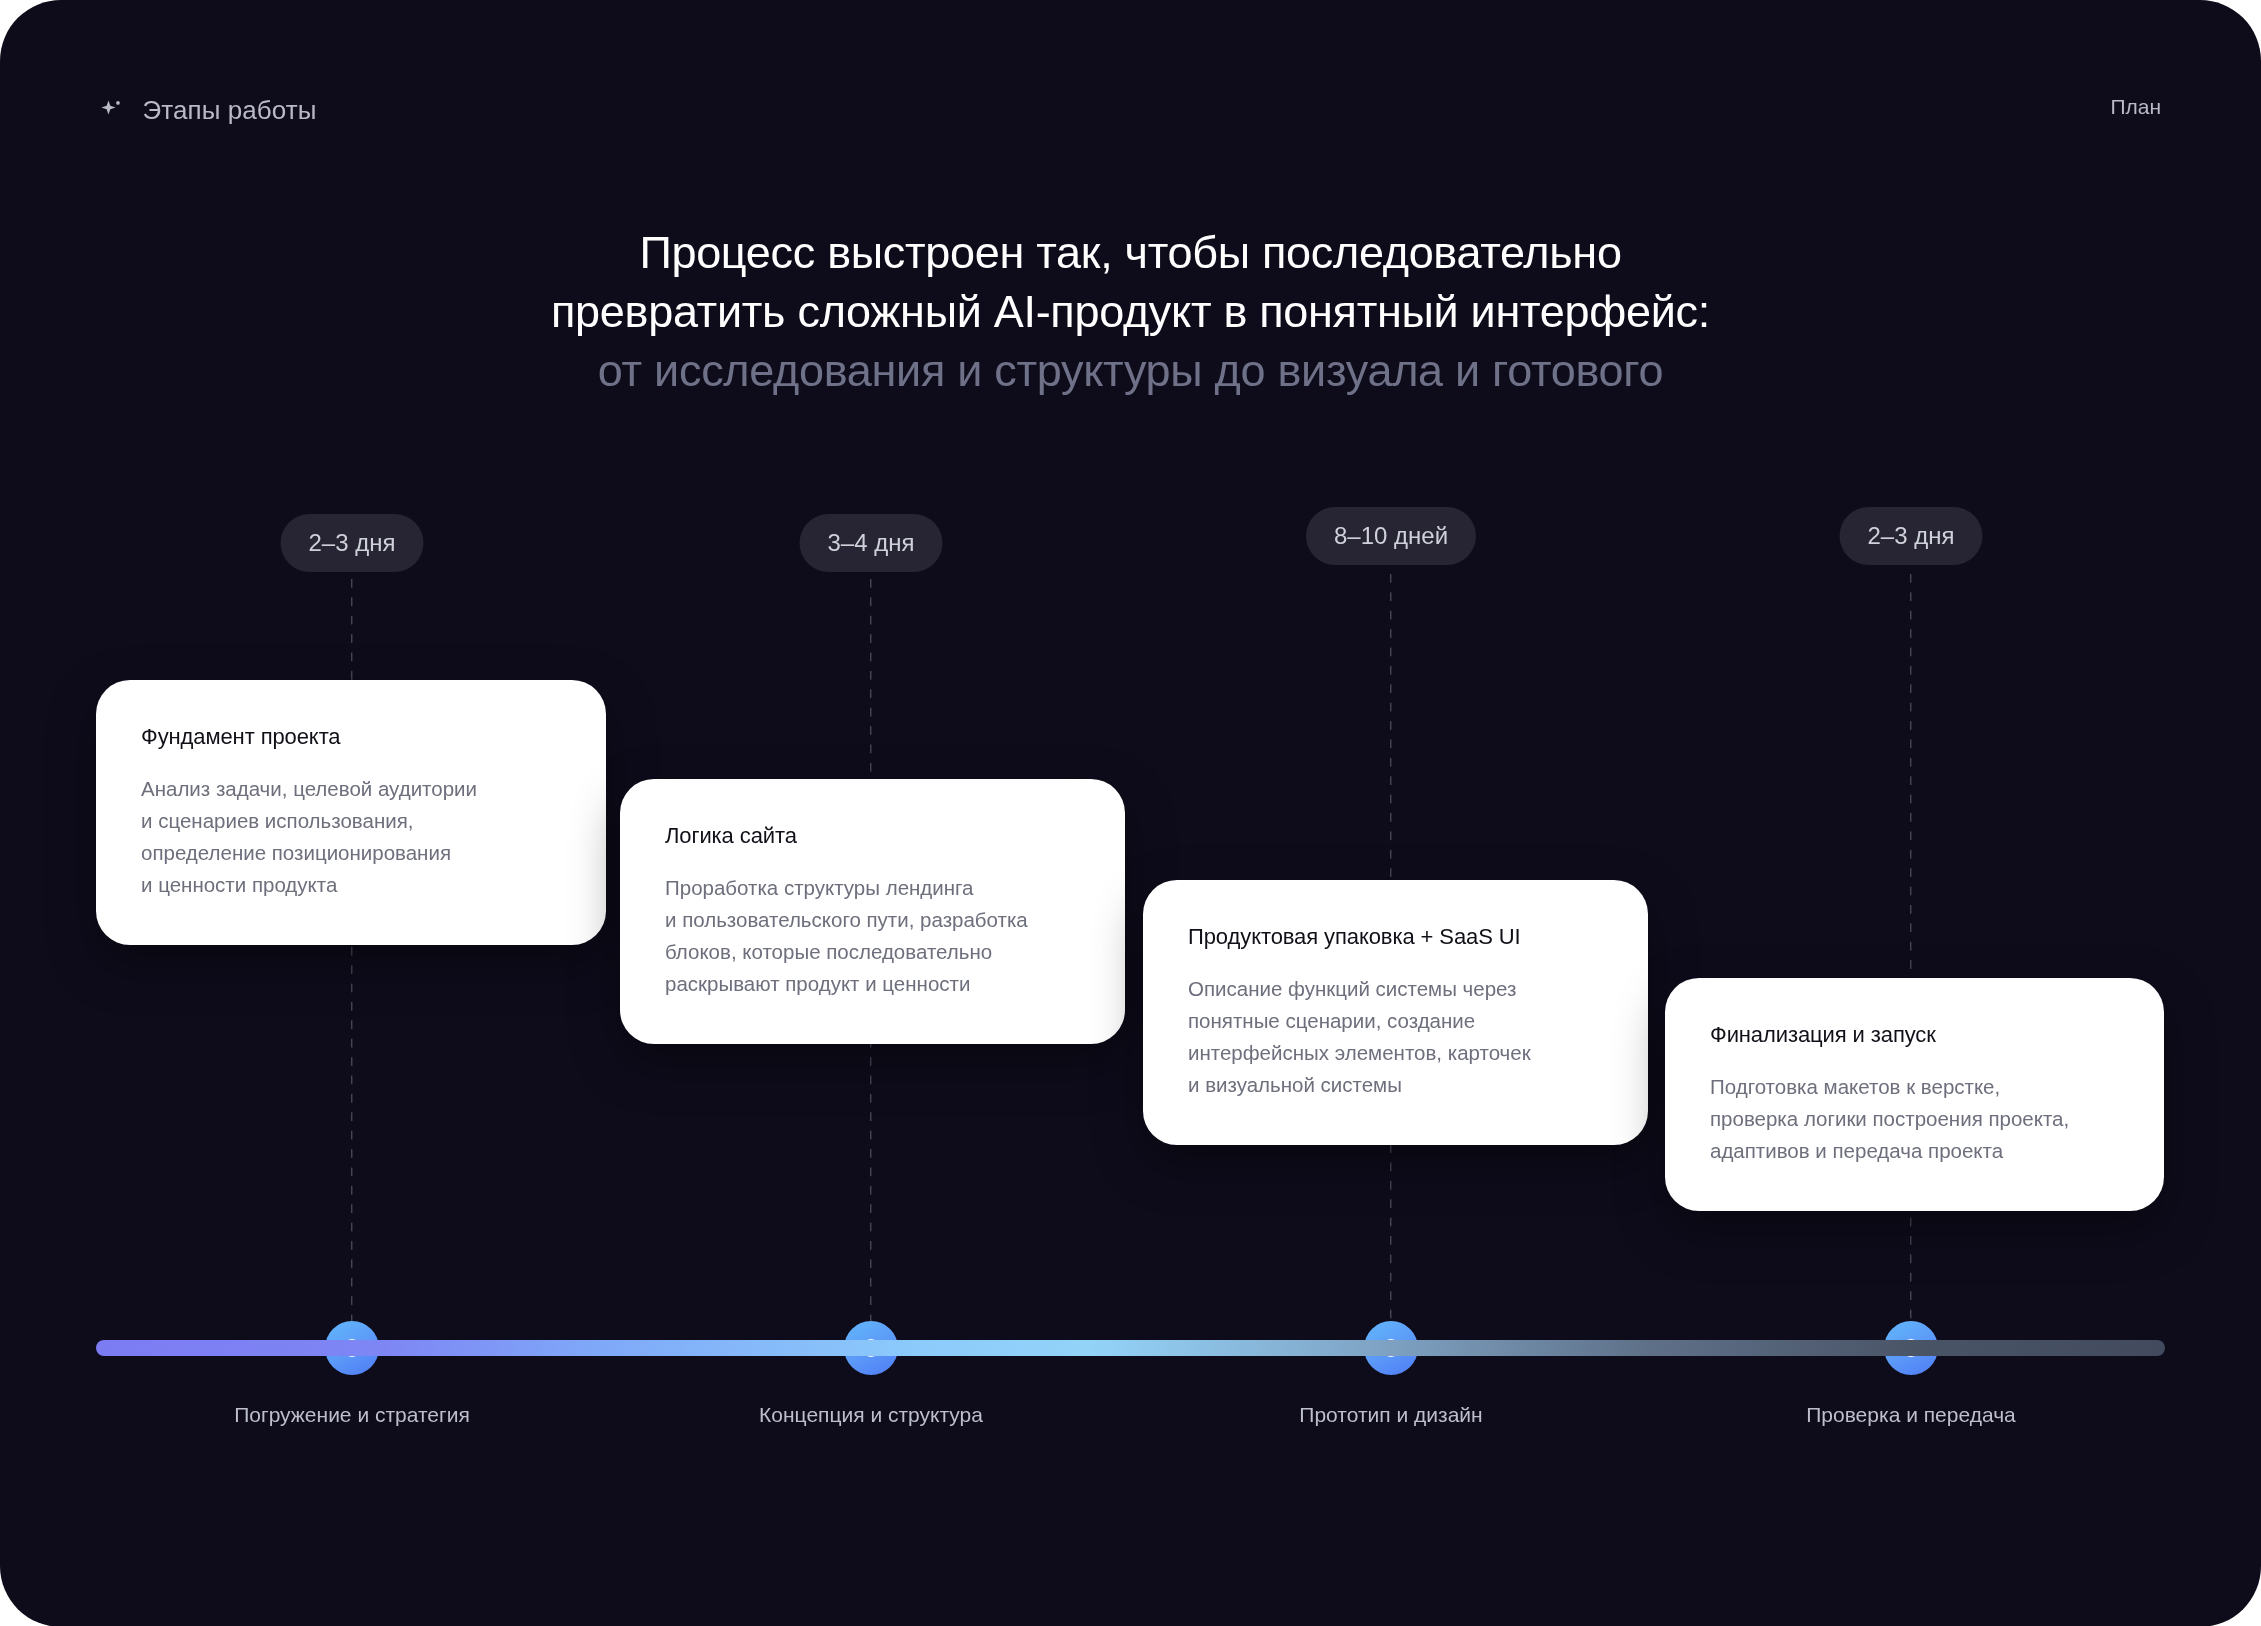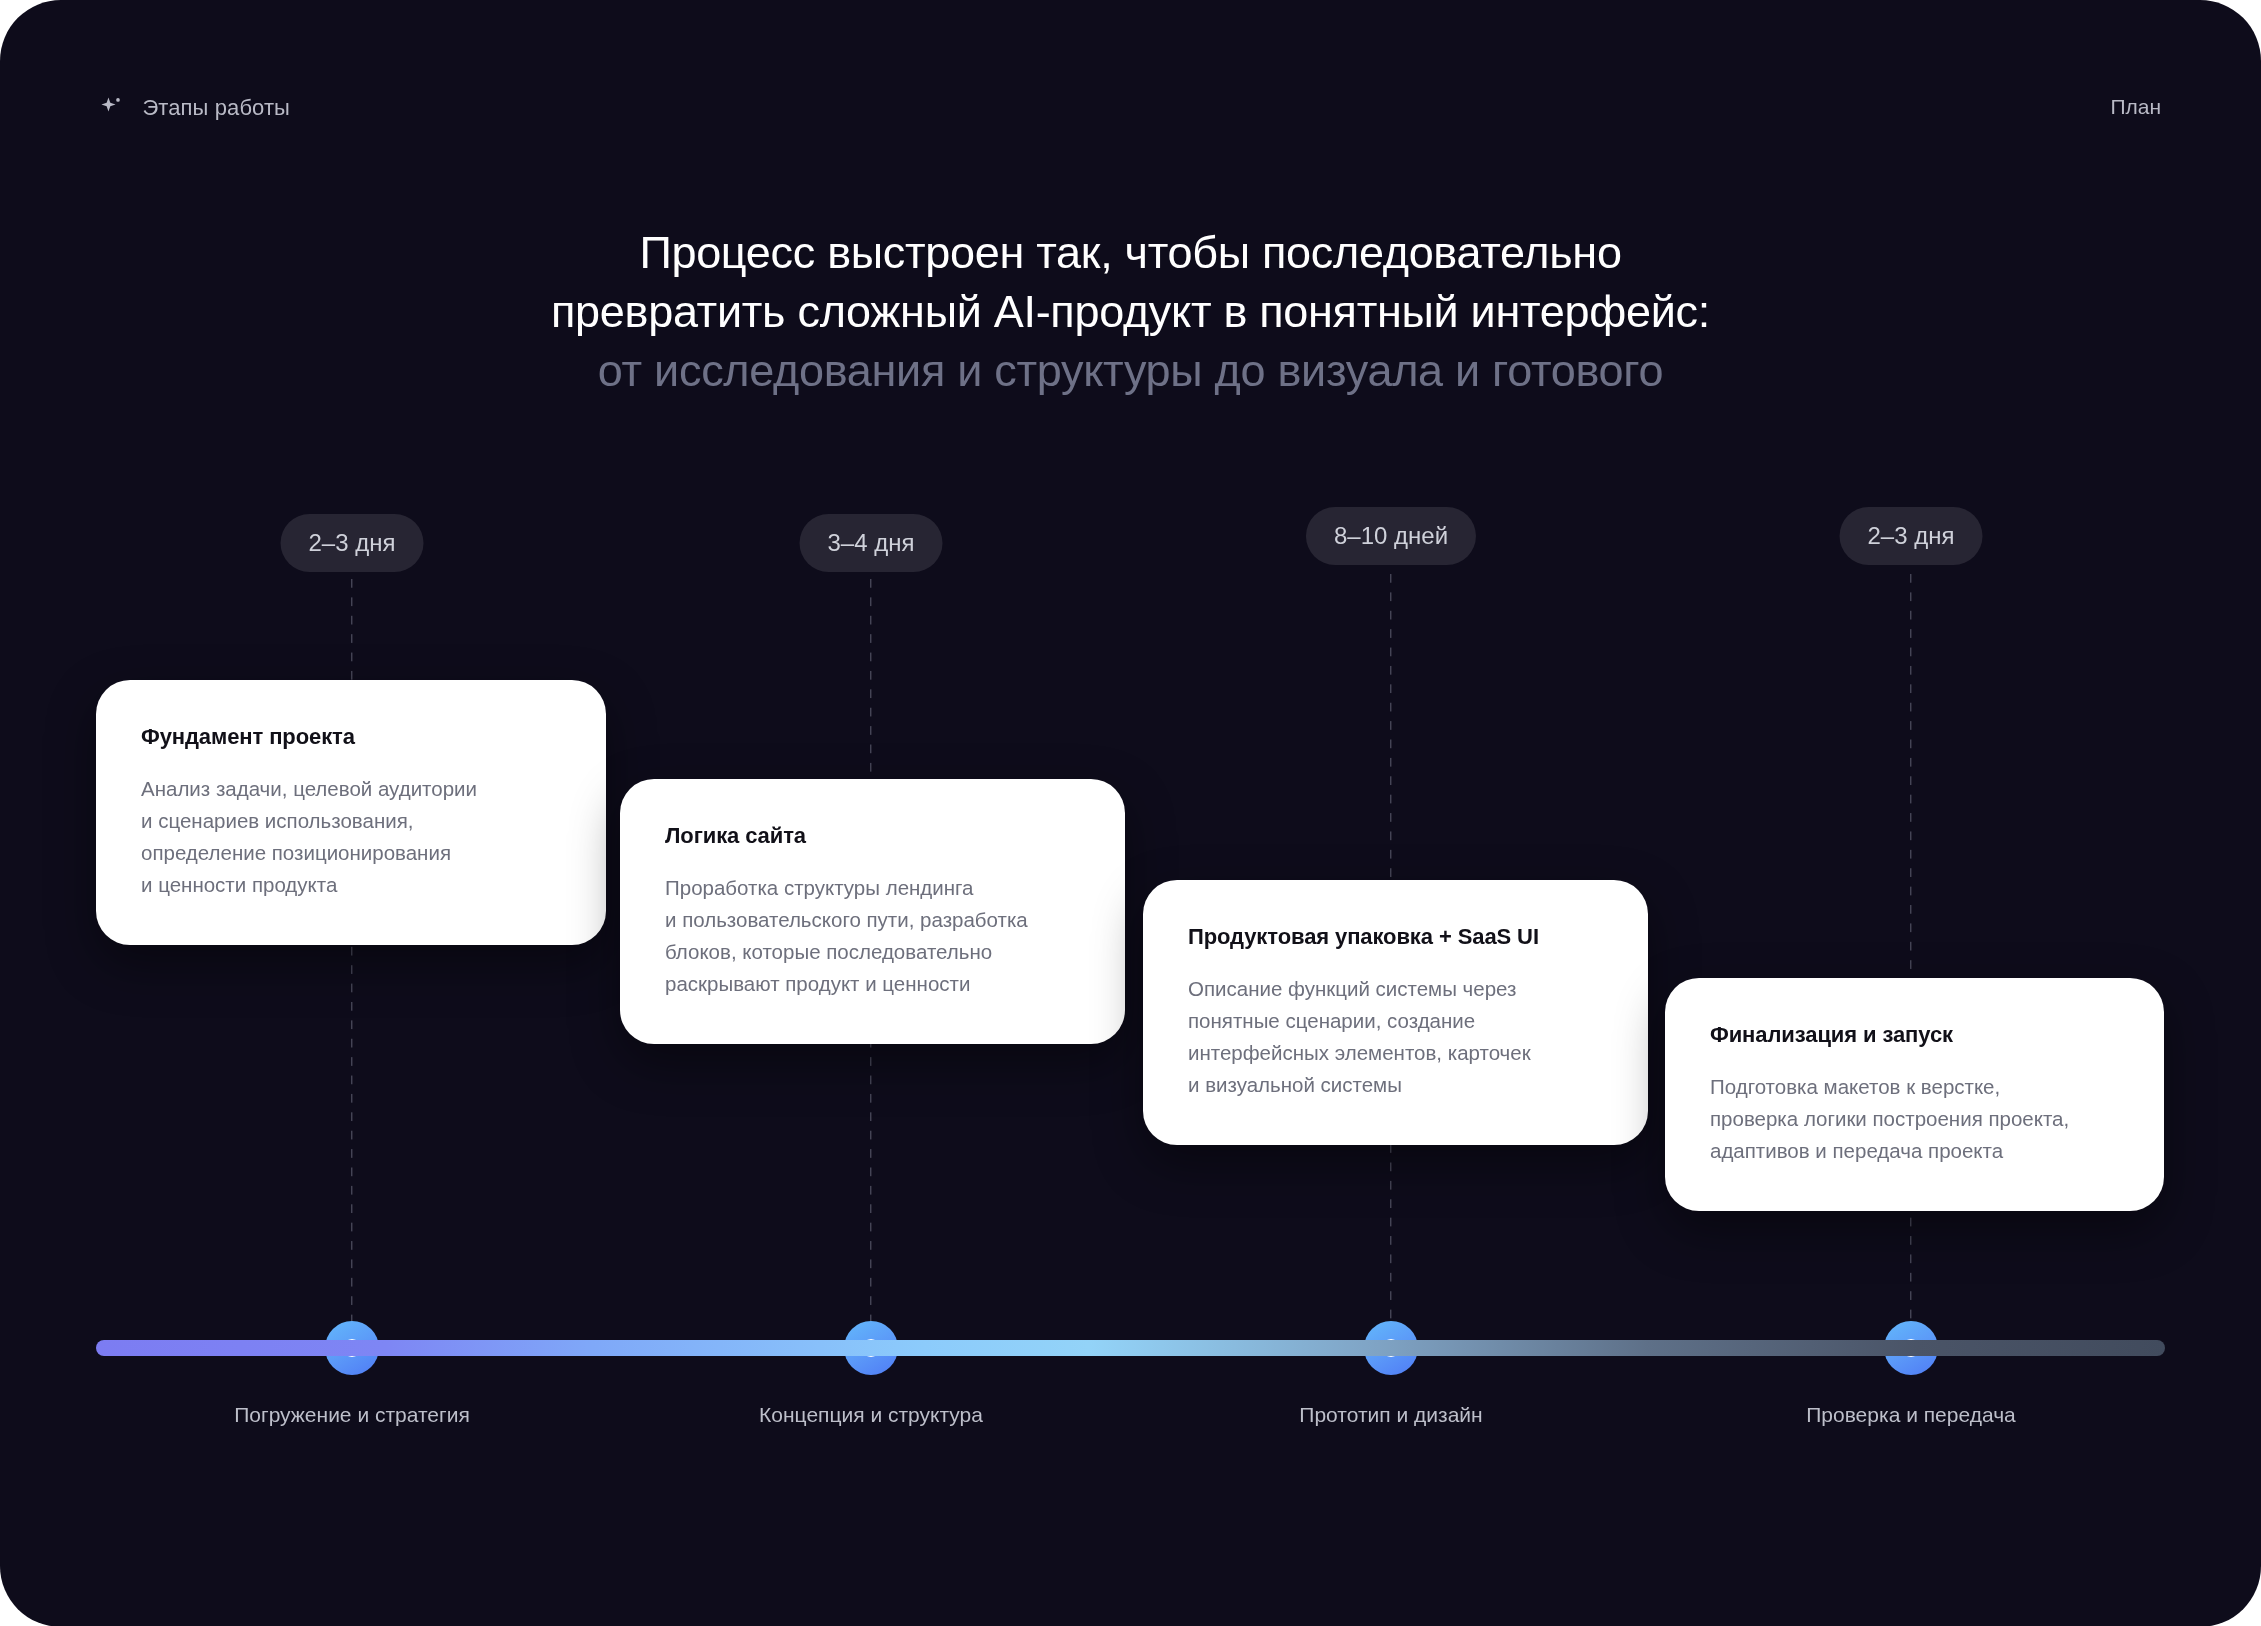--- a/index.html
+++ b/index.html
@@ -23,21 +23,21 @@
     position:absolute; left:0; top:0;
     width:100%; height:148px;
   }
   .brand {
     position:absolute; left:100px; top:95px;
     display:flex; align-items:center; gap:18.4px;
   }
   .spark { position:relative; width:24px; height:24px; flex:0 0 auto; }
   .spark svg { display:block; }
   .brand-label {
-    font-size:22px; color:#B9BAC6; letter-spacing:0.1px; white-space:nowrap;
+    font-size:26px; color:#B9BAC6; letter-spacing:0.1px; white-space:nowrap;
   }
   .plan-link {
     position:absolute; right:100px; top:95px;
     font-size:21px; color:#B9BAC6; white-space:nowrap;
   }
 
   
   .heading {
     position:absolute; left:50%; top:223px;
     transform:translateX(-50%);
@@ -73,21 +73,21 @@
   }
 
   .card {
     position:absolute;
     background:#FFFFFF;
     border-radius:34px;
     padding:44px 45px;
     box-shadow:0 18.4px 49px rgba(0,0,0,.42);
   }
   .card h3 {
-    font-size:22px; font-weight:700; color:#111018;
+    font-size:22px; font-weight:400; color:#111018;
     letter-spacing:-0.1px; margin-bottom:22.6px; white-space:nowrap;
   }
   .card p {
     font-size:20.5px; line-height:32px; color:#6D6F7C; white-space:pre-line;
   }
 
   
   .rail {
     position:absolute;
     left:96px; right:96px; top:1340px;

